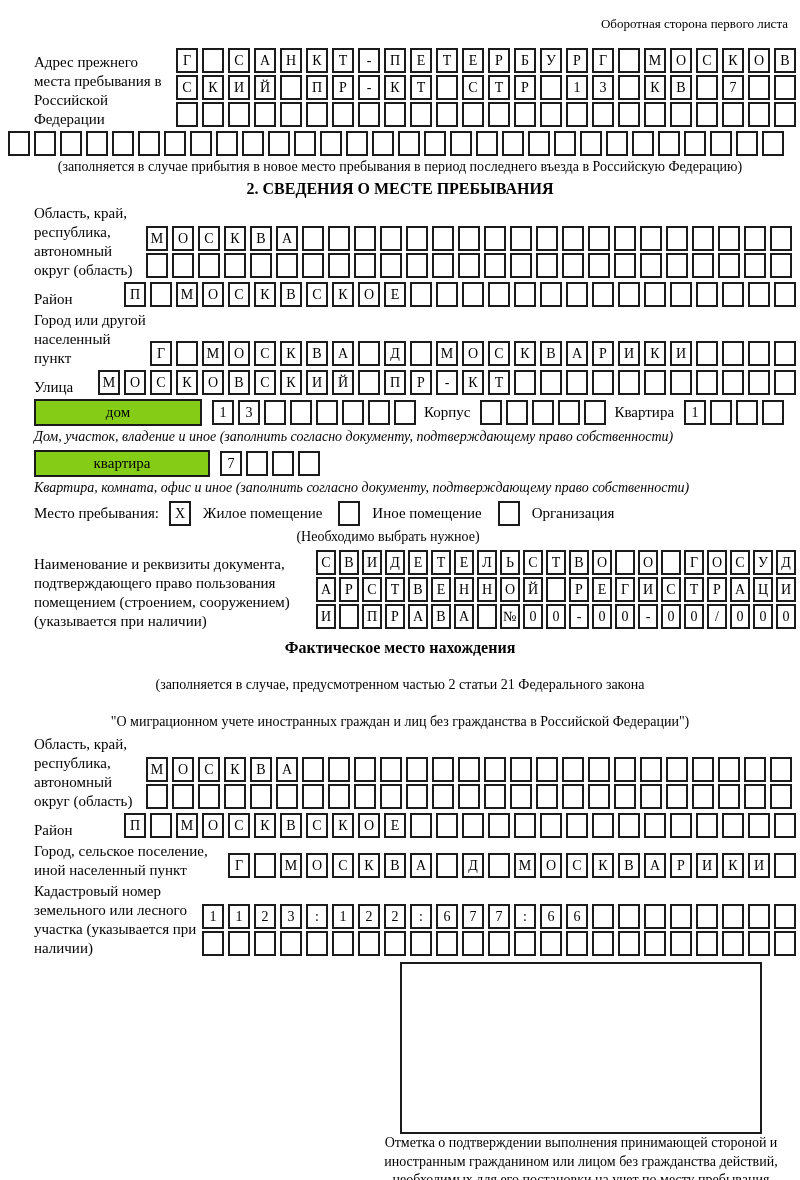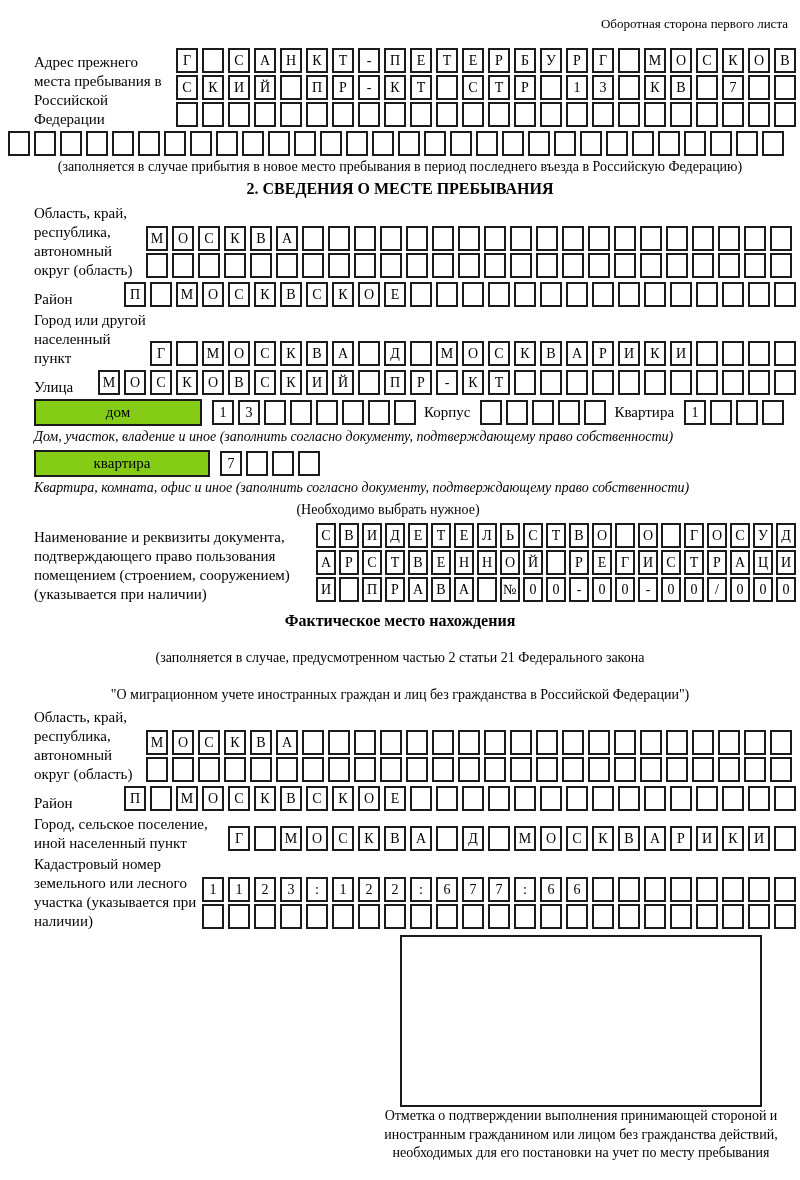--- a/index.html
+++ b/index.html
@@ -352,20 +352,29 @@
     <div class="gap10"></div>
     <div class="cells" style="margin-bottom:0;">
         <span class="cell">7</span>
         <span class="cell"></span>
         <span class="cell"></span>
         <span class="cell"></span>
       </div>
   </div>
   <div class="caption indent">Квартира, комната, офис и иное (заполнить согласно документу, подтверждающему право собственности)</div>
 
+  <div class="inline-row" style="margin-left:26px;margin-top:3px;">
+    <span class="main-label">Место пребывания:</span>
+    <span class="cell">X</span>
+    <span class="opt-label">Жилое помещение</span>
+    <span class="cell"></span>
+    <span class="opt-label">Иное помещение</span>
+    <span class="cell"></span>
+    <span class="opt-label">Организация</span>
+  </div>
   <div class="caption" style="margin-left:170px;width:420px;text-align:center;">(Необходимо выбрать нужное)</div>
 
   <div class="frow" style="margin-top:4px;">
     <div class="flabel" style="width:308px;padding-right:4px;">Наименование и реквизиты документа, подтверждающего право пользования помещением (строением, сооружением) (указывается при наличии)</div>
     <div class="rowstack">
       <div class="cells cells-sm">
           <span class="cell">С</span>
           <span class="cell">В</span>
           <span class="cell">И</span>
           <span class="cell">Д</span>

